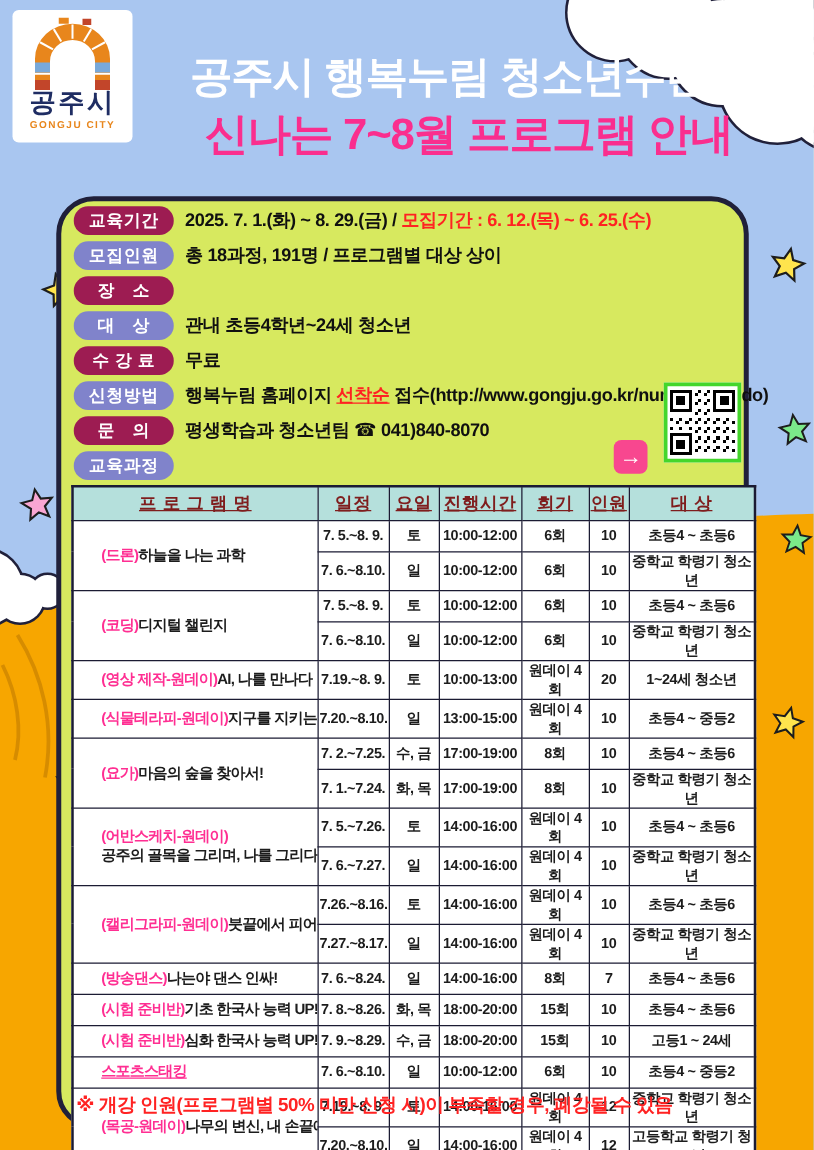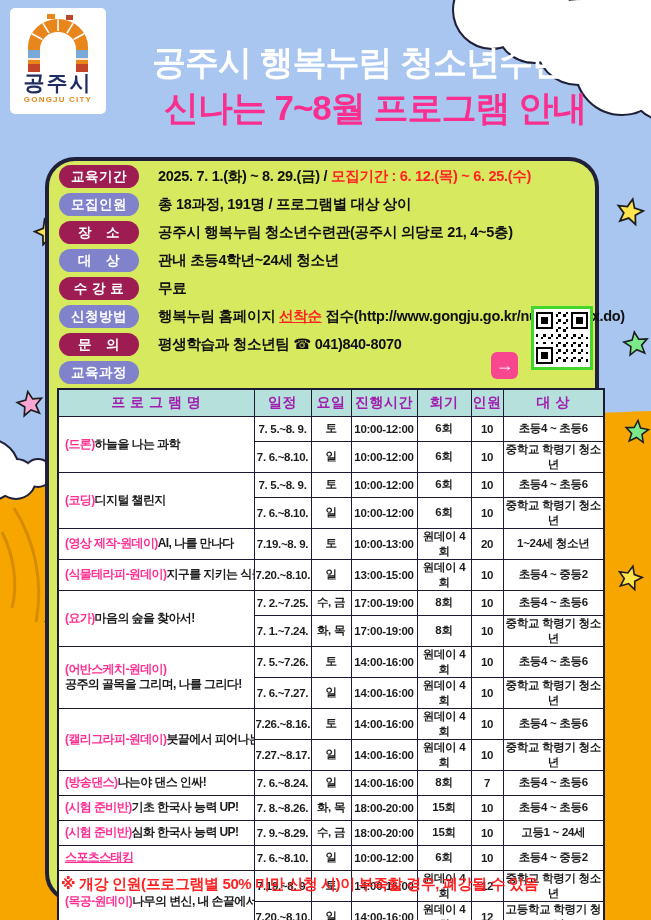--- a/index.html
+++ b/index.html
@@ -27,40 +27,40 @@
   .panel{position:absolute; left:45px; top:157px; width:554px; height:746px; background:var(--panel);
          border:4px solid var(--ink); border-radius:30px;}
 
   
   .info-rows{position:absolute; left:10px; top:4px; right:8px;}
   .info-row{display:flex; align-items:center; height:23px; margin-bottom:5px;}
   .pill{flex:0 0 80px; height:23px; border-radius:13px; color:#fff; font-weight:800; font-size:13.5px;
         display:flex; align-items:center; justify-content:center; letter-spacing:0.5px;}
   .pill.maroon{background:var(--maroon);}
   .pill.periwinkle{background:var(--peri);}
-  .info-text{margin-left:19px; font-size:14.5px; font-weight:800; color:#101010; letter-spacing:-0.3px; white-space:nowrap;}
+  .info-text{margin-left:9px; font-size:14.5px; font-weight:800; color:#101010; letter-spacing:-0.3px; white-space:nowrap;}
   .info-text .red{color:var(--red);}
   .info-text .red-underline{color:var(--red); text-decoration:underline;}
 
   
   .cta-row{position:absolute; top:190px; right:77px; height:28px; display:flex; align-items:center; gap:8px; cursor:pointer;}
   .cta-label{font-size:16px; font-weight:800; color:var(--navy); letter-spacing:-0.5px;}
   .cta-arrow{width:27px; height:27px; background:#F8478F; border-radius:6px; color:#fff; font-size:18px; font-weight:800;
              display:flex; align-items:center; justify-content:center;}
   .qr{position:absolute; top:145px; right:2px; width:62px; height:64px; background:#fff; border:3px solid #44D62C; padding:2px;}
   .qr svg{display:block; width:100%; height:100%;}
 
   
   .prog-table{position:absolute; left:8px; top:227px; width:546px; border-collapse:collapse; table-layout:fixed;
               background:#fff; border:2.5px solid #1B1B33;}
   .prog-table th, .prog-table td{border:1.4px solid #1B1B33;}
-  .prog-table th{height:27px; background:var(--thead); color:#a21caf; font-size:14px; font-weight:800; letter-spacing:0.5px;}
+  .prog-table th{height:27px; background:var(--thead); color:#7f1d1d; font-size:14px; font-weight:800; letter-spacing:0.5px;text-decoration:underline;}
   .prog-table tr{height:25px;}
   .prog-table td{font-size:11.5px; font-weight:700; color:#1c1c1c; text-align:center; letter-spacing:-0.3px; padding:0 1px;}
-  .prog-table td.prog-name{text-align:left; padding-left:6px; font-size:12px; letter-spacing:-0.6px; white-space:nowrap; overflow:hidden; line-height:15px;}
+  .prog-table td.prog-name{text-align:left; padding-left:22px; font-size:12px; letter-spacing:-0.6px; white-space:nowrap; overflow:hidden; line-height:15px;}
   .prog-name .accent{color:var(--accent-pink);}
   .prog-name .accent.underline{text-decoration:underline;}
 
   .footnote{position:absolute; left:12px; top:714px; font-size:15px; font-weight:800; color:var(--red); letter-spacing:-0.4px;}
 </style>
 </head>
 <body>
 
 <div class="poster">
 
@@ -155,21 +155,20 @@
         <div class="info-row">
           <span class="pill maroon">교육기간</span>
           <span class="info-text"><span>2025. 7. 1.(화) ~ 8. 29.(금) / </span><span class="red">모집기간 : 6. 12.(목) ~ 6. 25.(수)</span></span>
         </div>
         <div class="info-row">
           <span class="pill periwinkle">모집인원</span>
           <span class="info-text"><span>총 18과정, 191명 / 프로그램별 대상 상이</span></span>
         </div>
         <div class="info-row">
           <span class="pill maroon">장　소</span>
-          <span class="info-text"><span>공주시 행복누림 청소년수련관(공주시 의당로 21, 4~5층)</span></span>
         </div>
         <div class="info-row">
           <span class="pill periwinkle">대　상</span>
           <span class="info-text"><span>관내 초등4학년~24세 청소년</span></span>
         </div>
         <div class="info-row">
           <span class="pill maroon">수 강 료</span>
           <span class="info-text"><span>무료</span></span>
         </div>
         <div class="info-row">

